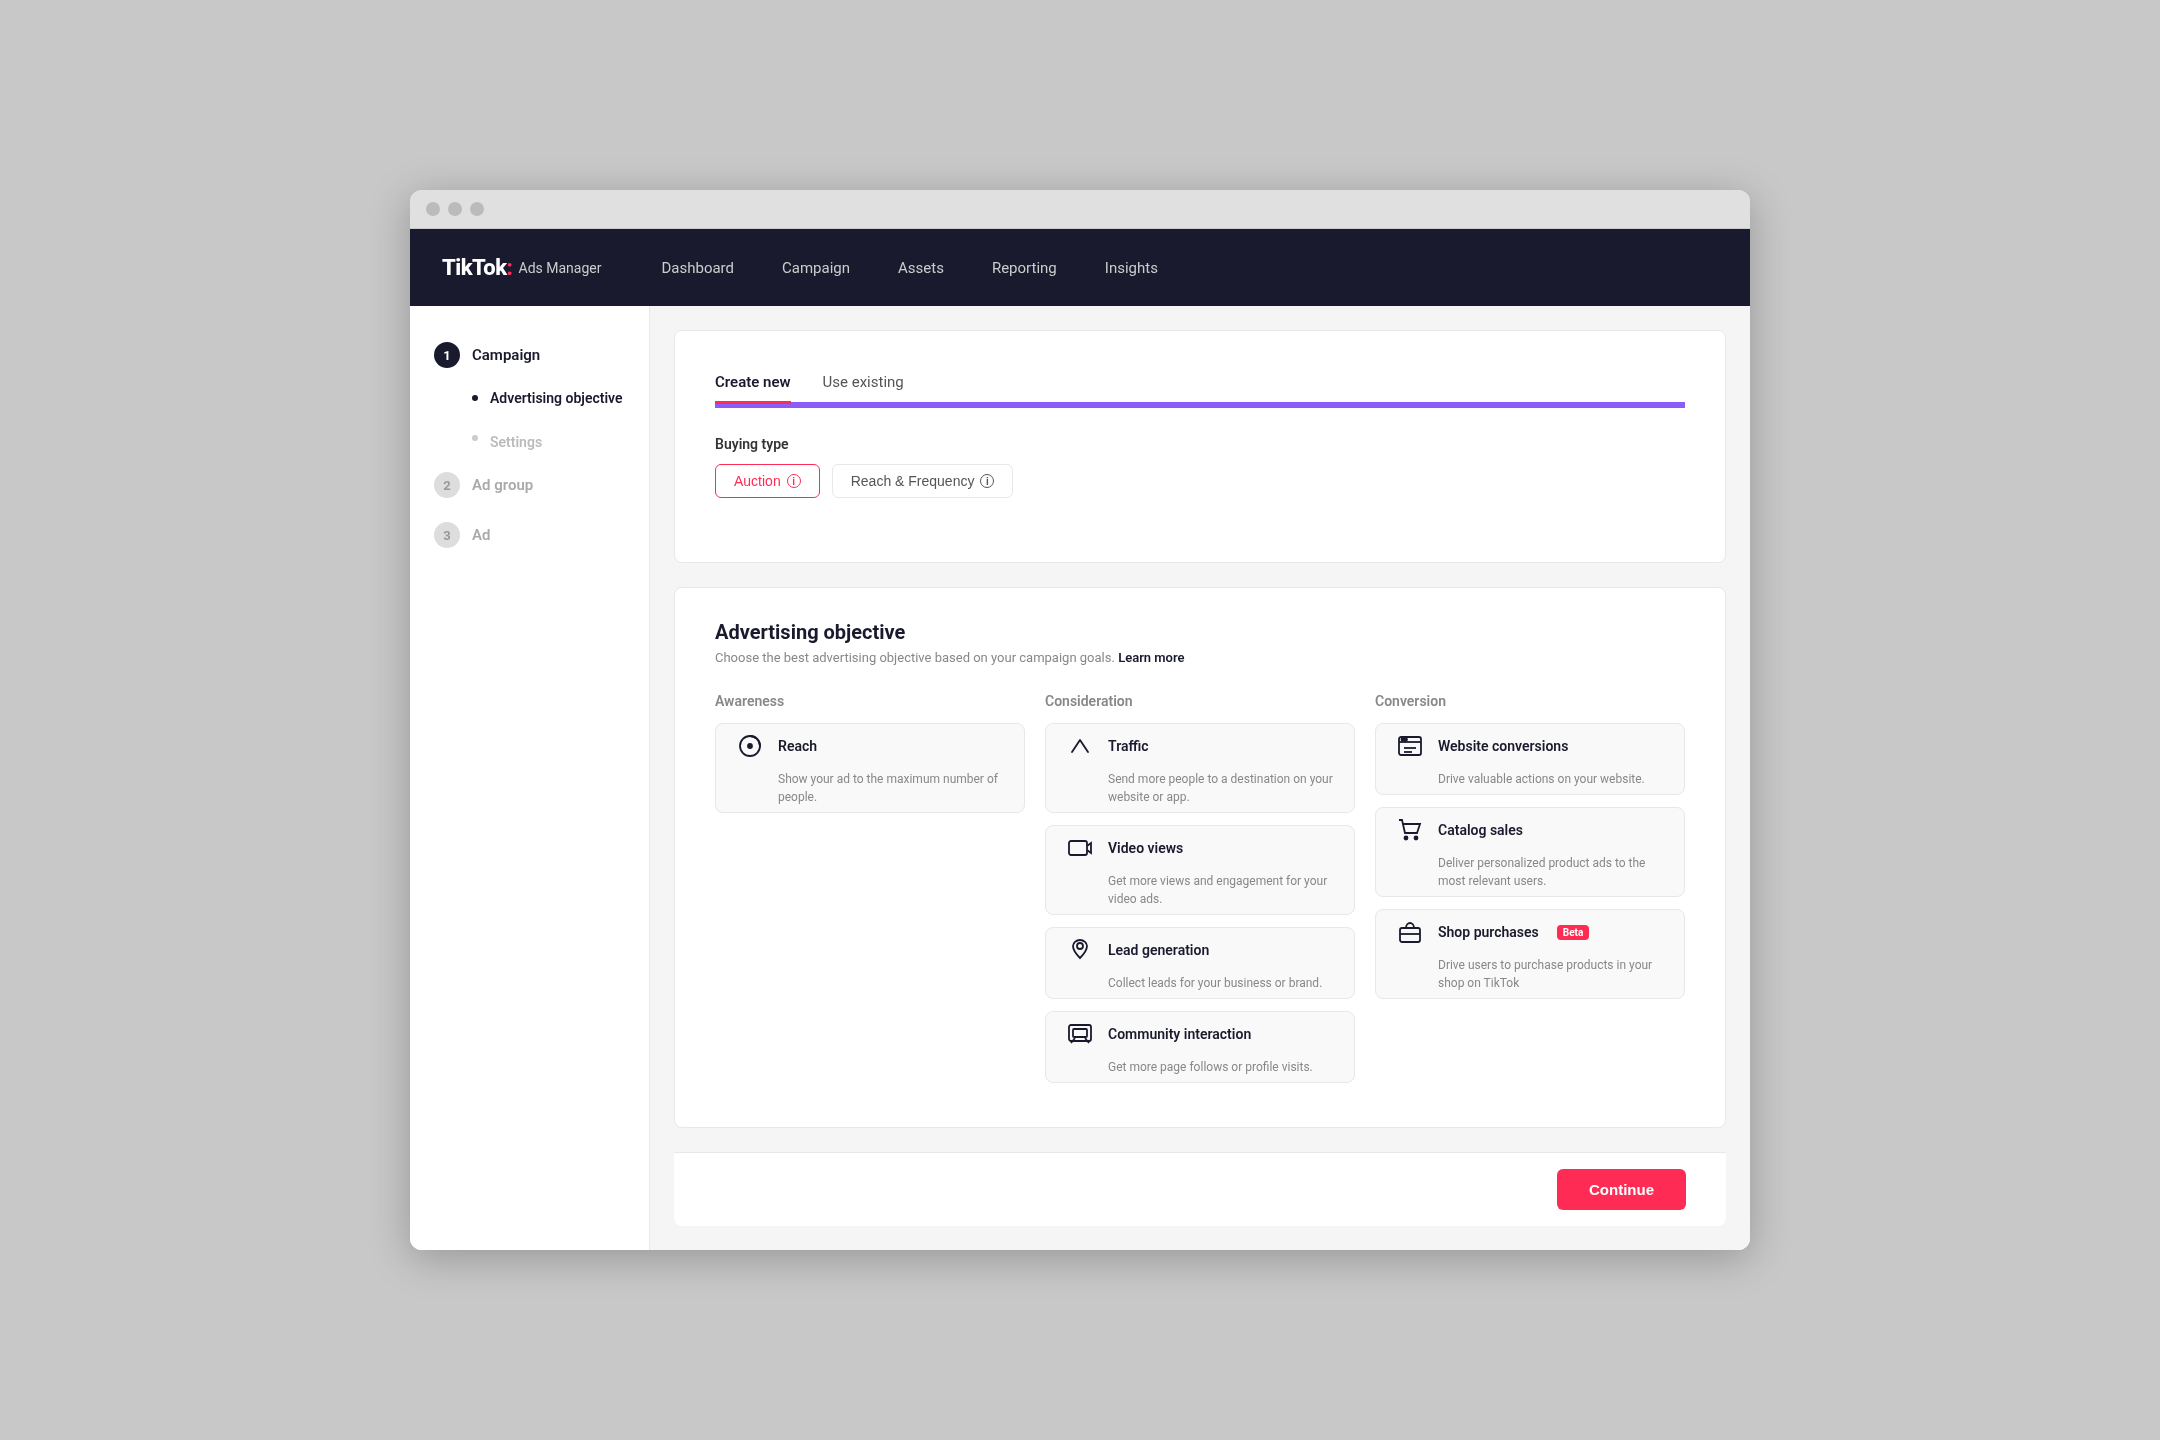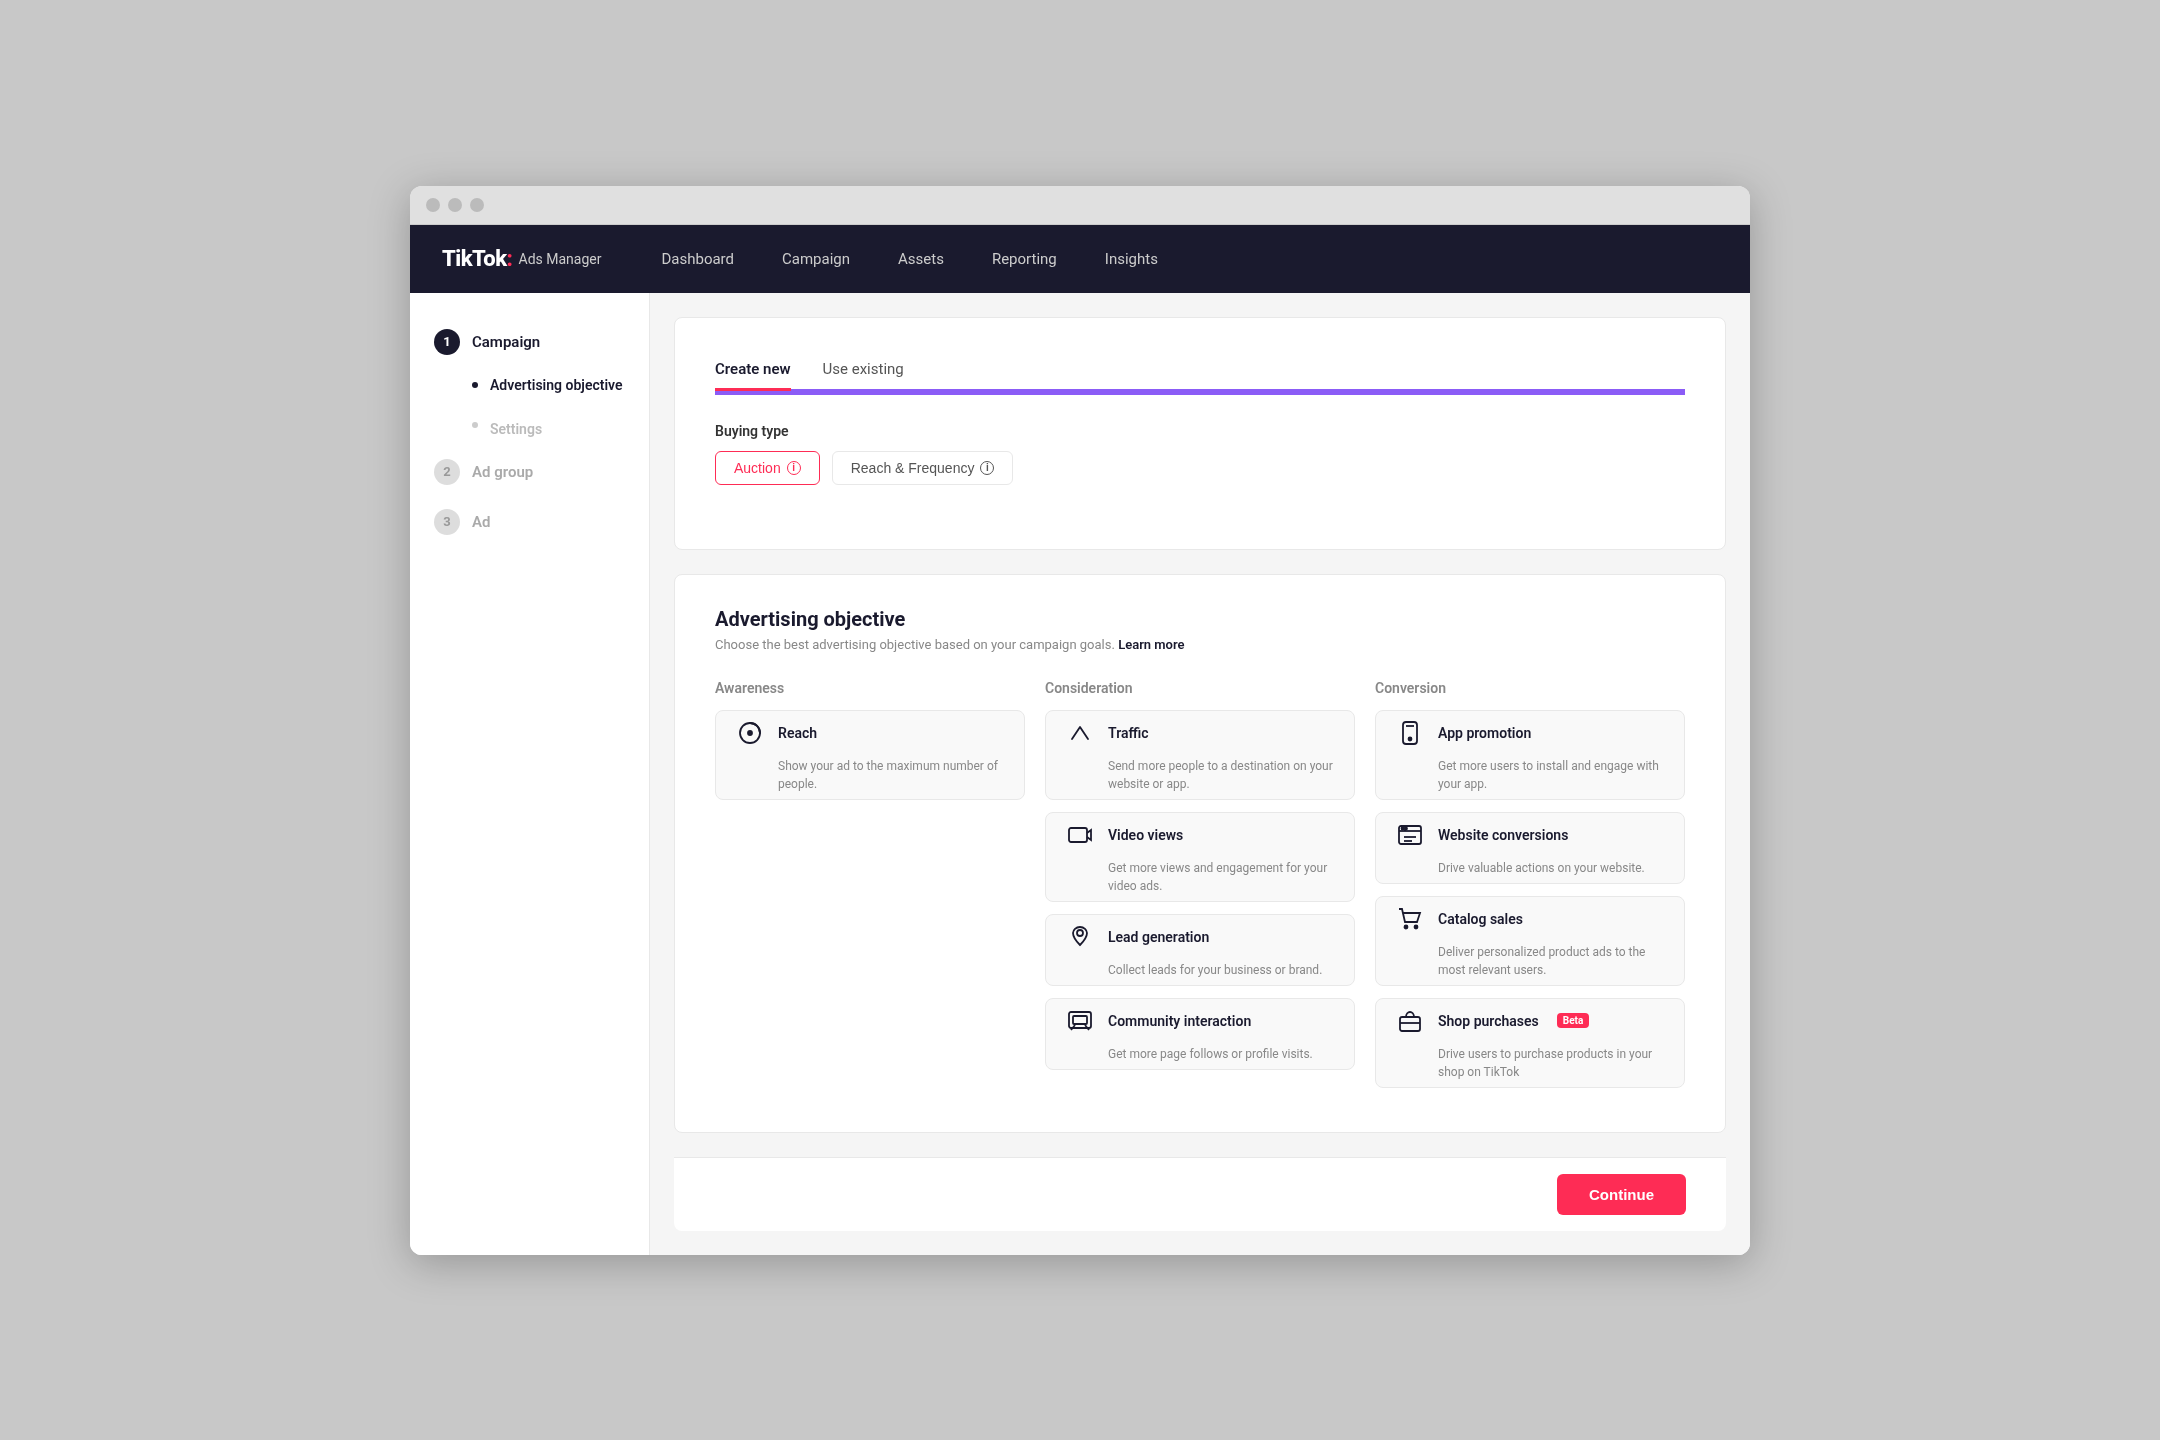--- a/index.html
+++ b/index.html
@@ -38,21 +38,21 @@
       display: flex;
       flex-direction: column;
       flex: 1;
     }
     
     .top-nav {
       background: #1a1a2e;
       display: flex;
       align-items: center;
       padding: 16px 32px;
-      height: 68px;
+      height: 77px;
       gap: 40px;
     }
     .logo-area {
       display: flex;
       align-items: center;
       gap: 6px;
       margin-right: 16px;
     }
     .logo-tiktok {
       font-size: 22px;
@@ -480,33 +480,20 @@
                   </div>
                   <span class="obj-title">Community interaction</span>
                 </div>
                 <div class="obj-desc">Get more page follows or profile visits.</div>
               </div>
             </div>
 
             <div>
               <div class="objective-col-label">Conversion</div>
 
-              <div class="objective-card">
-                <div class="objective-card-header">
-                  <div class="obj-icon">
-                    <svg viewBox="0 0 28 28">
-                        <rect x="7" y="3" width="14" height="22" rx="3"></rect>
-                        <circle cx="14" cy="20" r="1.5" fill="#1a1a2e"></circle>
-                        <path d="M10 7 L18 7"></path>
-                      </svg>
-                  </div>
-                  <span class="obj-title">App promotion</span>
-                </div>
-                <div class="obj-desc">Get more users to install and engage with your app.</div>
-              </div>
 
               <div class="objective-card">
                 <div class="objective-card-header">
                   <div class="obj-icon">
                     <svg viewBox="0 0 28 28">
                         <rect x="3" y="5" width="22" height="18" rx="2"></rect>
                         <path d="M3 10 L25 10"></path>
                         <path d="M9 5 L9 10"></path>
                         <circle cx="6.5" cy="7.5" r="1" fill="#1a1a2e"></circle>
                         <circle cx="10" cy="7.5" r="1" fill="#1a1a2e"></circle>

